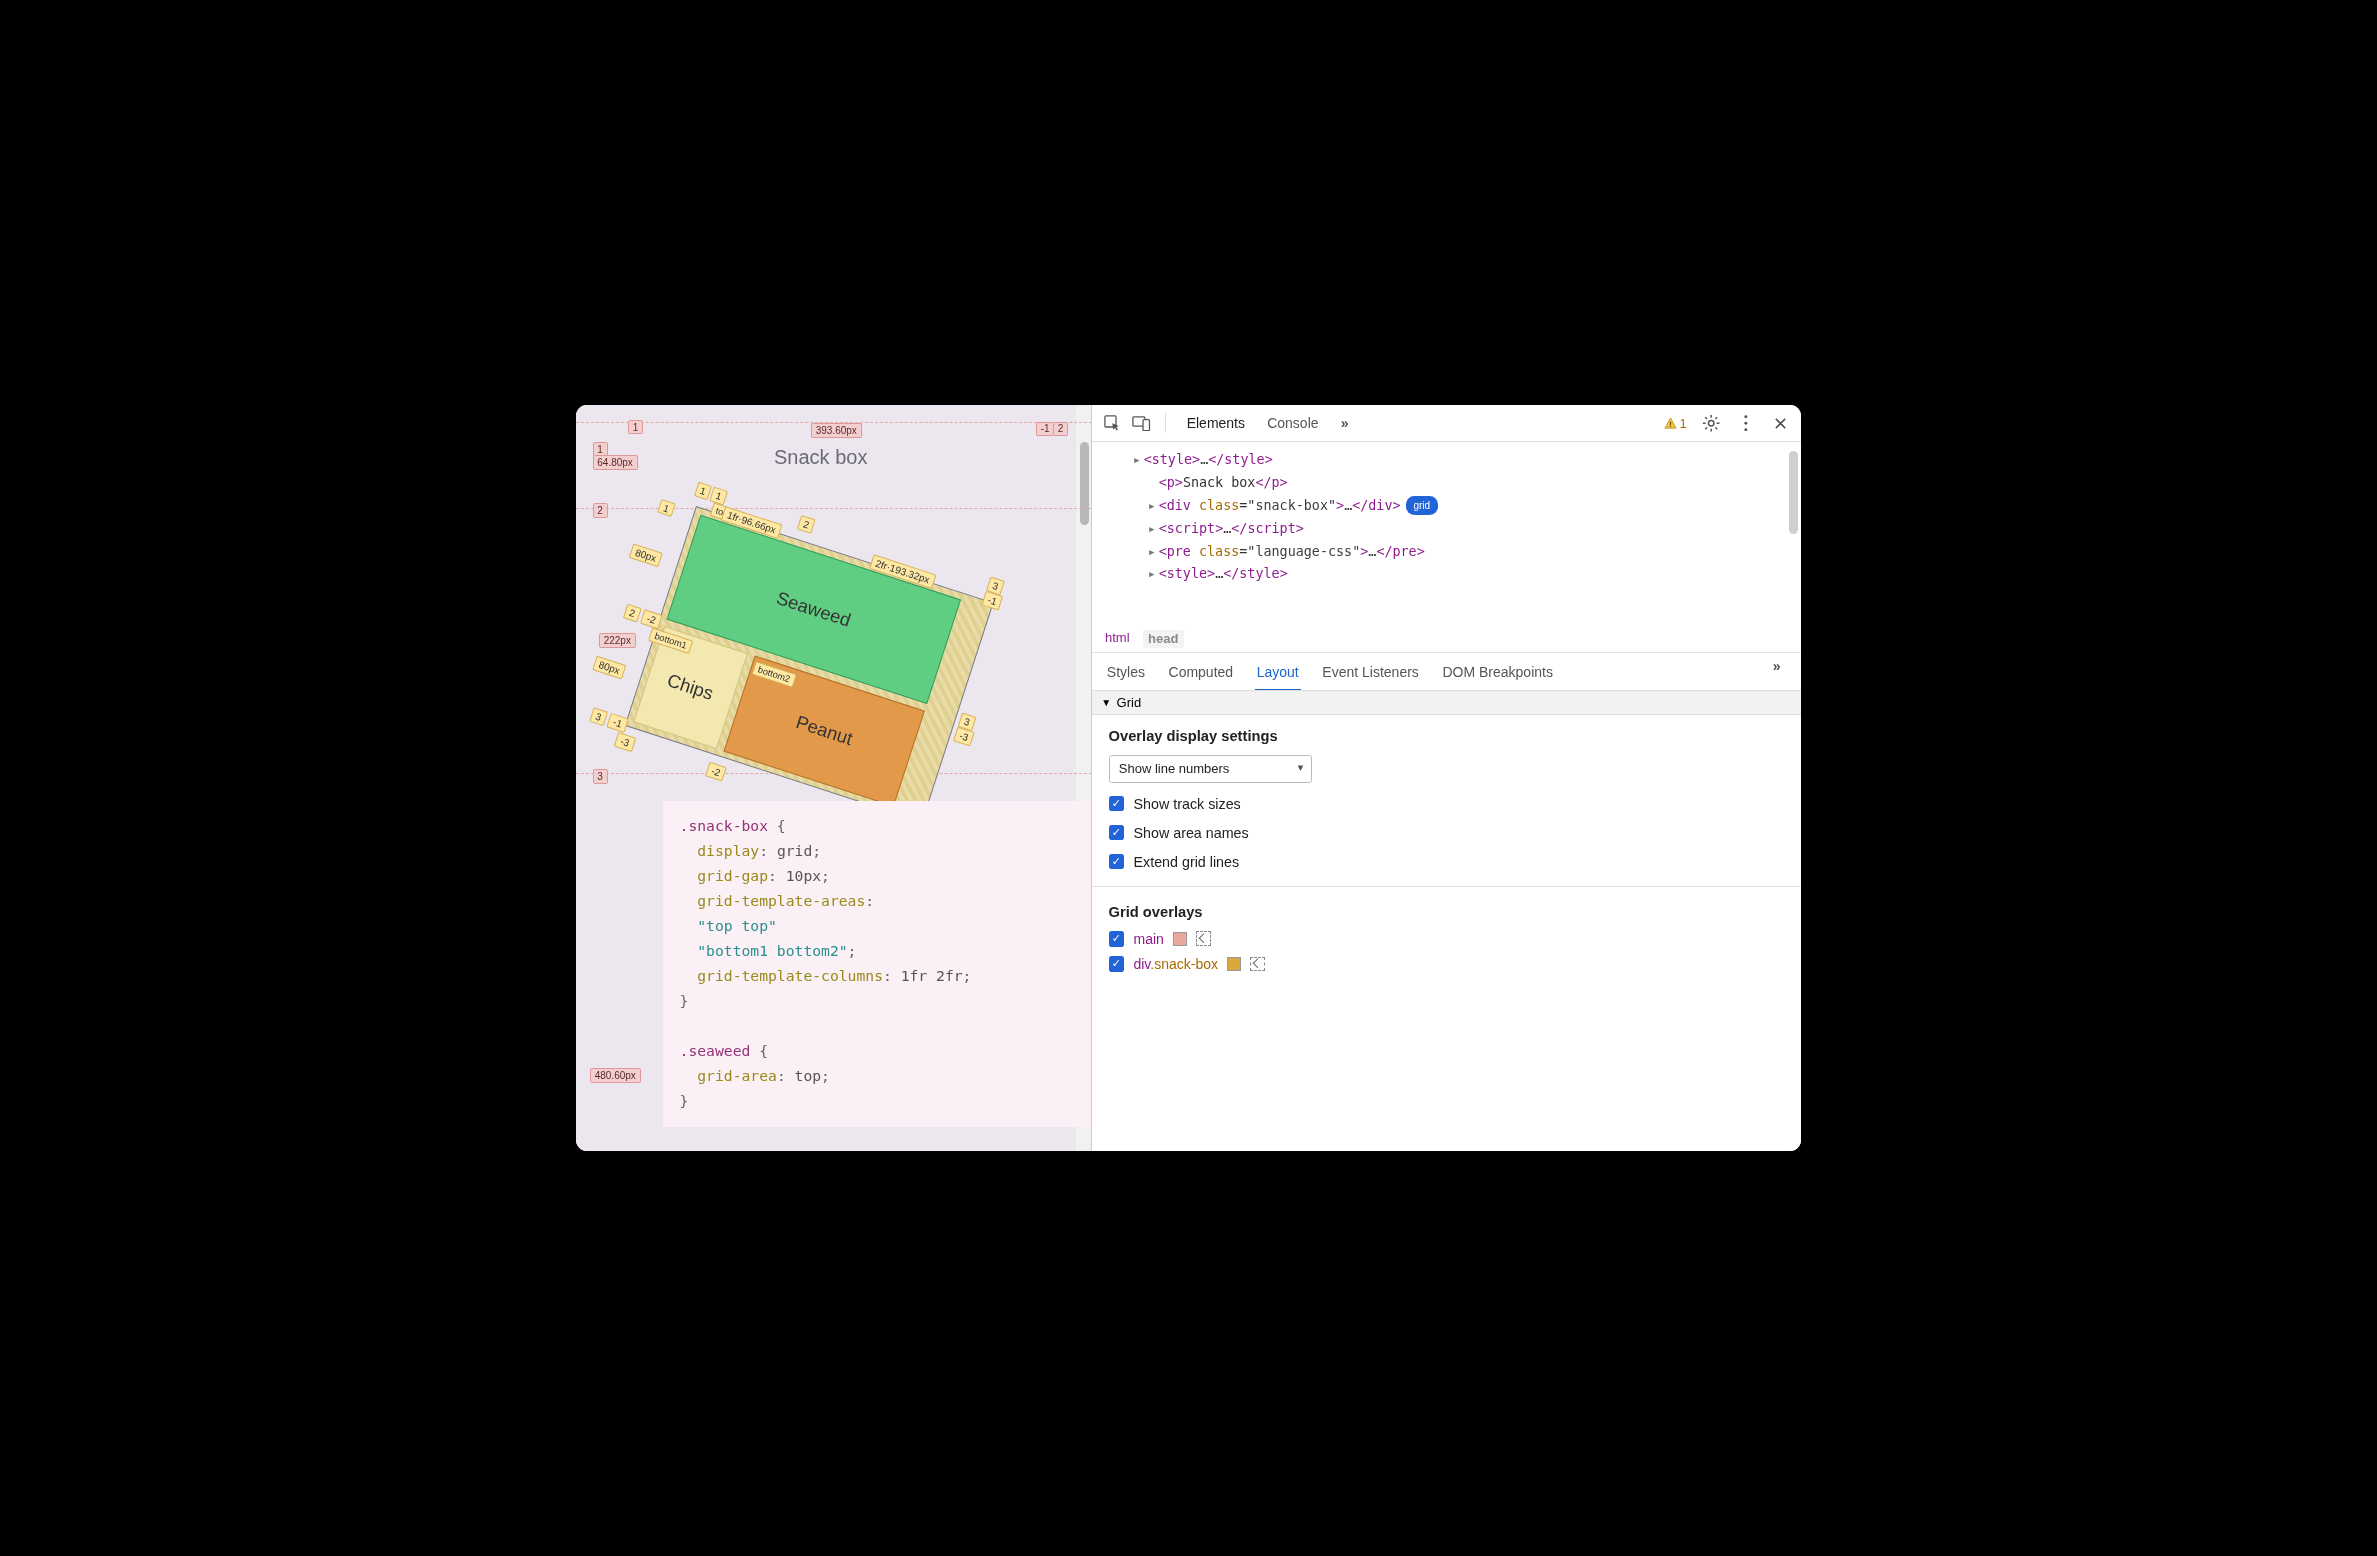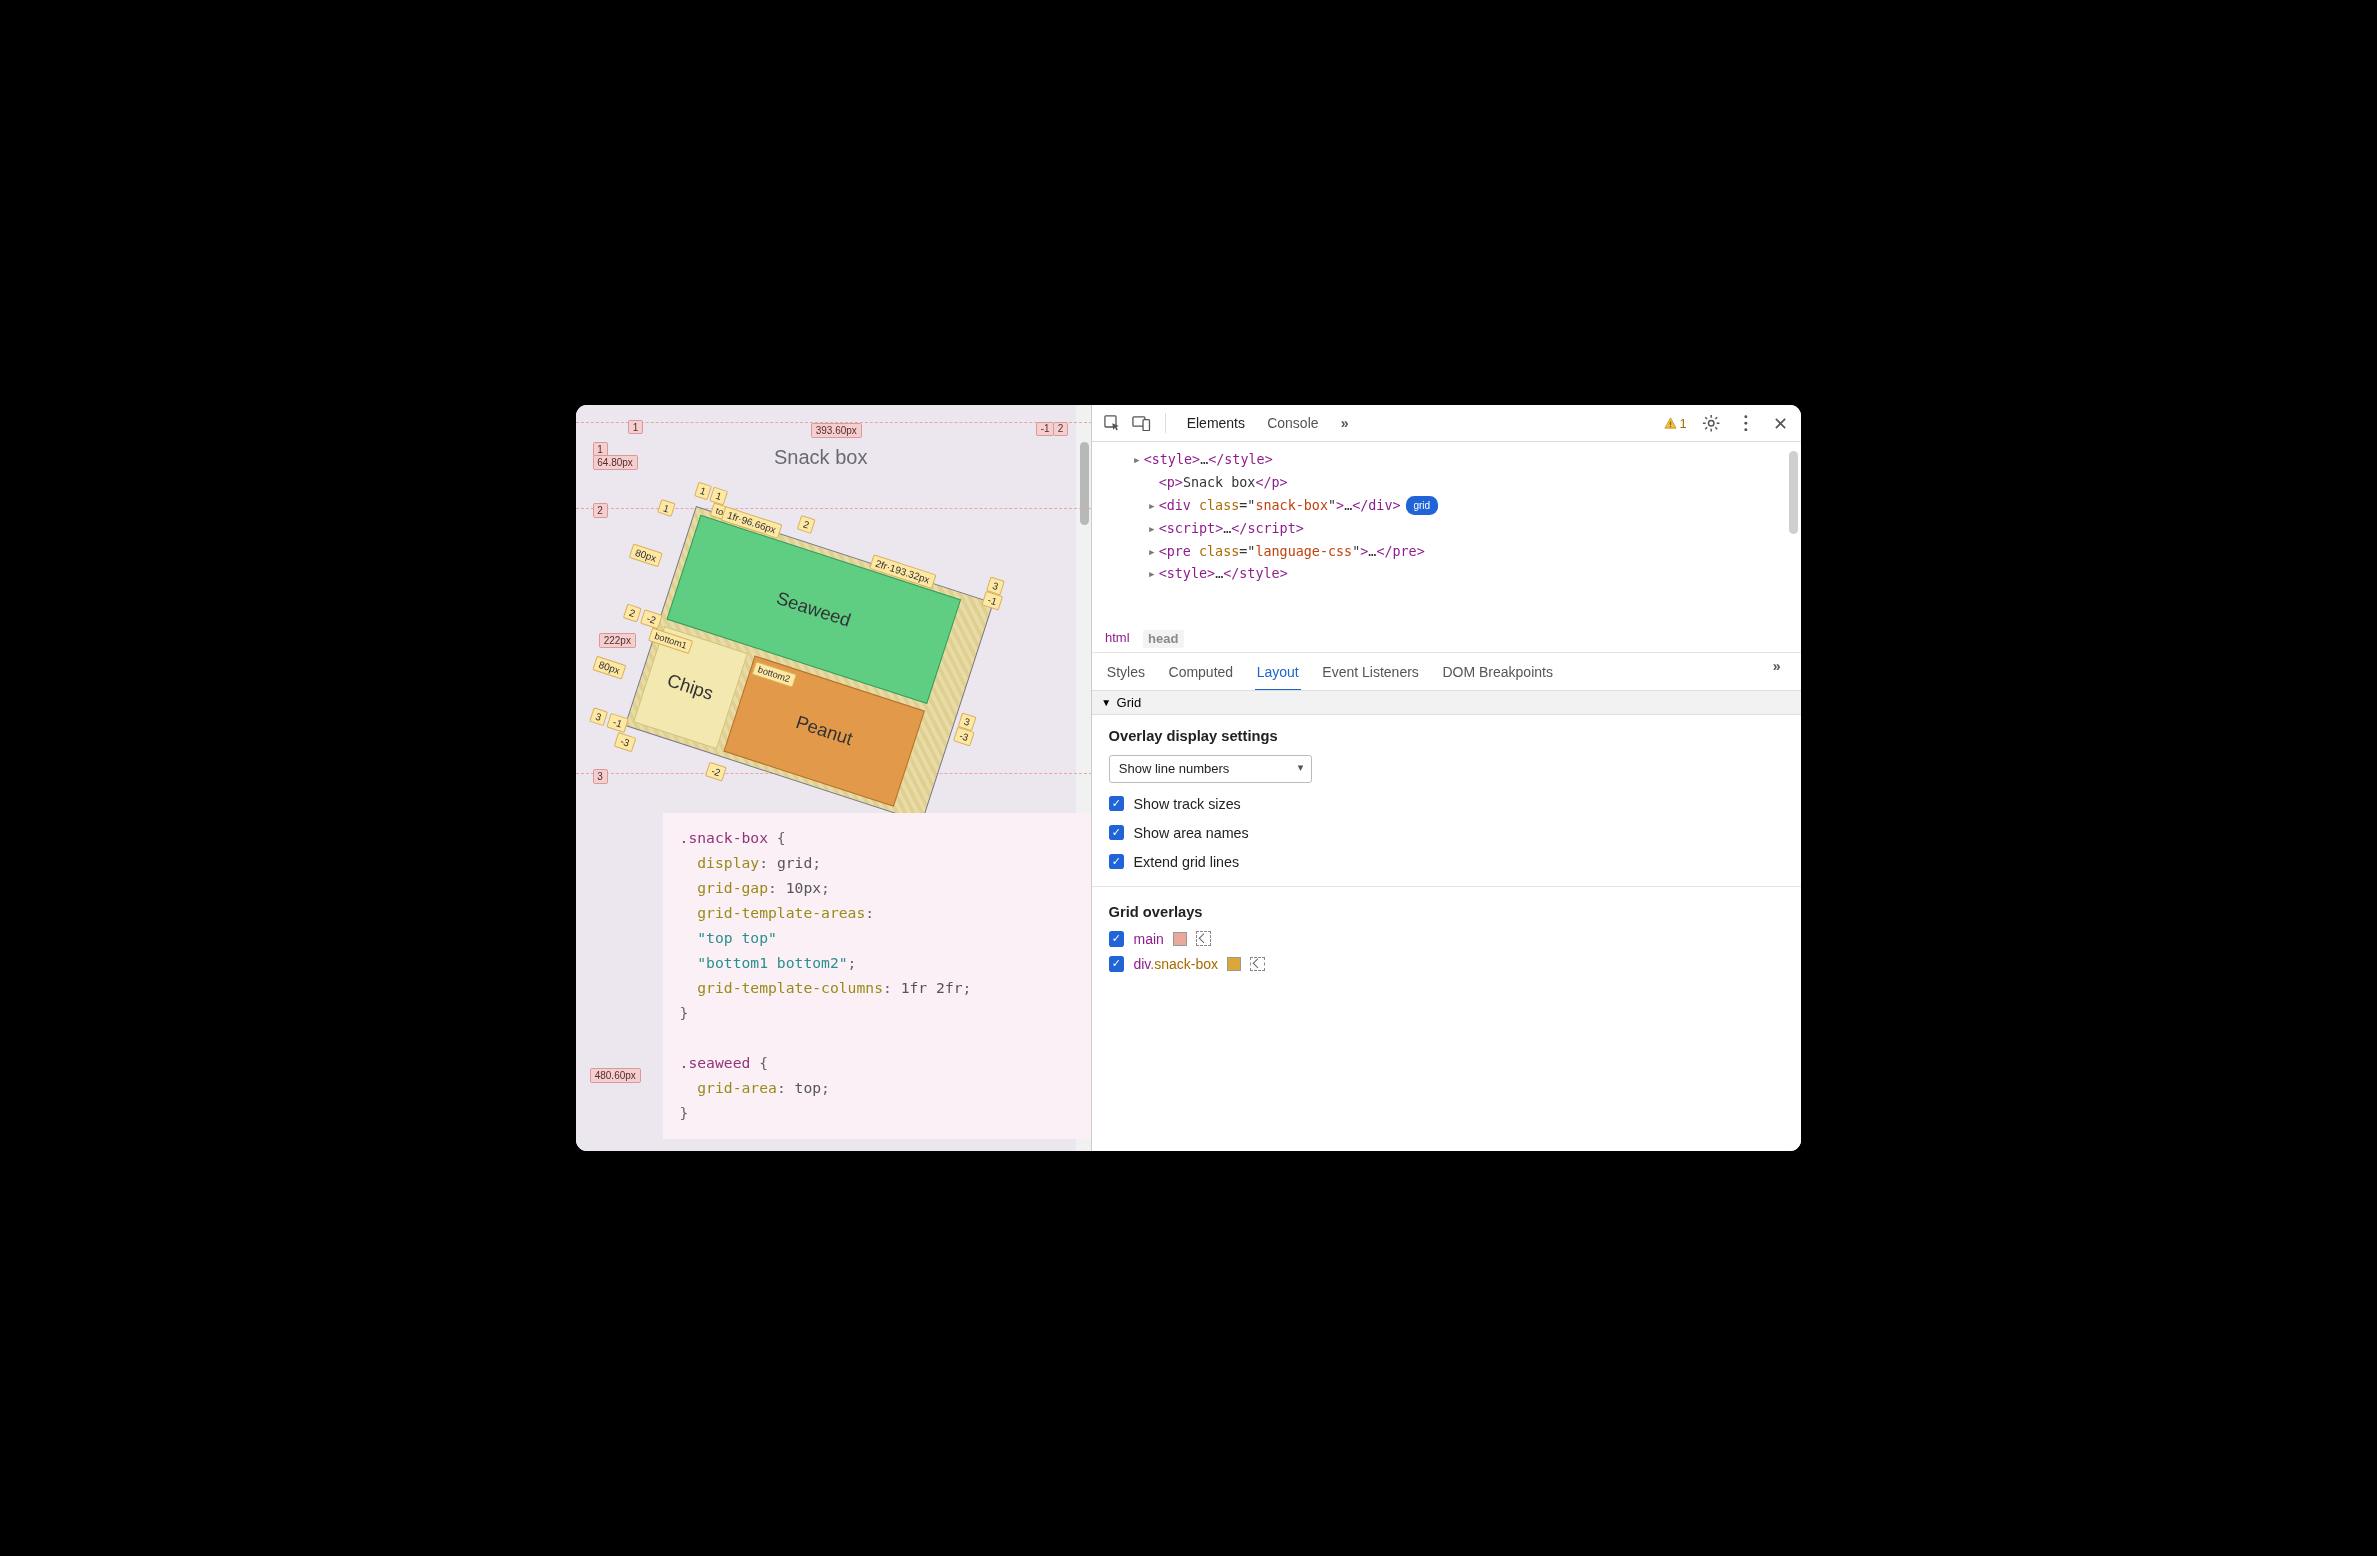--- a/index.html
+++ b/index.html
@@ -20,41 +20,41 @@
 
 .rot-stage { position: absolute; left: 120px; top: 101px; transform: rotate(18deg); transform-origin: top left; }
 .grid-outer { width: 313px; padding: 5.5px; background: repeating-linear-gradient(45deg,#e0d090,#e0d090 3.7px,#e8dba8 3.7px,#e8dba8 7.4px); border:0.9px solid #777; }
 .grid-inner { display: grid; grid-template-columns: 88px 179px; grid-template-rows: auto auto; gap: 7.4px; }
 .cell { display:flex; align-items:center; justify-content:center; font-size: 18.4px; color:#333; }
 .cell.seaweed { grid-column: 1 / span 2; background:#5fce82; height:110px; border:0.9px solid #3a9a5a; }
 .cell.chips { background:#f2e8b0; height:101px; border:0.9px solid #cfc07a; }
 .cell.peanut { background:#e29a4a; height:101px; border:0.9px solid #b3742d; }
 
 
-.code-block { position: absolute; left: 87px; top: 408px; width: 464px; background:#faf0f5; padding: 13px 16.6px; font-family: ui-monospace,Menlo,Consolas,monospace; font-size: 14.7px; line-height: 1.7; color:#444; }
+.code-block { position: absolute; left: 87px; top: 396px; width: 464px; background:#faf0f5; padding: 13px 16.6px; font-family: ui-monospace,Menlo,Consolas,monospace; font-size: 14.7px; line-height: 1.7; color:#444; }
 .sel { color:#95327c; }
 .prop { color:#9a8a1a; }
 .punct { color:#666; }
 .val { color:#555; }
 .str { color:#2a8f8f; }
 
 
 .toolbar { display:flex; align-items:center; height:37px; border-bottom:0.9px solid #ddd; padding: 0 9.2px; gap:7.4px; }
 .tb-icon { width:22px; height:22px; display:flex; align-items:center; justify-content:center; color:#555; }
 .tb-sep { width:0.9px; height:20px; background:#ddd; margin:0 5.5px; }
 .tab { font-size:14px; color:#555; padding:3.7px 7.4px; }
 .tab.sel { color:#222; }
 .toolbar-right { margin-left:auto; display:flex; align-items:center; gap:13px; }
 .warn { color:#a66b00; font-size:13px; display:flex; align-items:center; gap:2.8px; }
 
 .dom-tree { padding:7.4px 14.7px 11px; font-family: ui-monospace,Menlo,Consolas,monospace; font-size:13.4px; line-height:1.7; color:#333; overflow:hidden; height:184px; position:relative; }
 .dom-tree .row { white-space:nowrap; }
 .tag { color:#8f1c8f; }
 .attr-n { color:#a66b00; }
-.attr-v { color:#c2410c; }
+.attr-v { color:#404040; }
 .badge-pill { display:inline-block; background:#2164d8; color:#fff; font-size:10px; border-radius:8.3px; padding:0.9px 7.4px; font-family:-apple-system,sans-serif; margin-left:5.5px; vertical-align:0.9px; }
 .tree-caret { color:#777; display:inline-block; width:11px; }
 .dom-scroll { position:absolute; right:2.8px; top:9.2px; width:9.2px; height:83px; background:#cfcfcf; border-radius:4.6px; }
 
 .crumb-bar { display:flex; gap:13px; padding:3.7px 13px; font-size:13px; border-bottom:0.9px solid #e3e3e3; }
 .crumb { color:#8f1c8f; }
 .crumb.dim { color:#8a8a8a; background:#f3f3f3; padding:1.8px 5.5px; border-radius:1.8px;font-weight:bold; }
 
 .subtabs { display:flex; gap:20px; padding:5.5px 13px 0; border-bottom:0.9px solid #ddd; font-size:14px; color:#555; }
 .subtab { padding:5.5px 1.8px 9.2px; cursor:pointer; }

